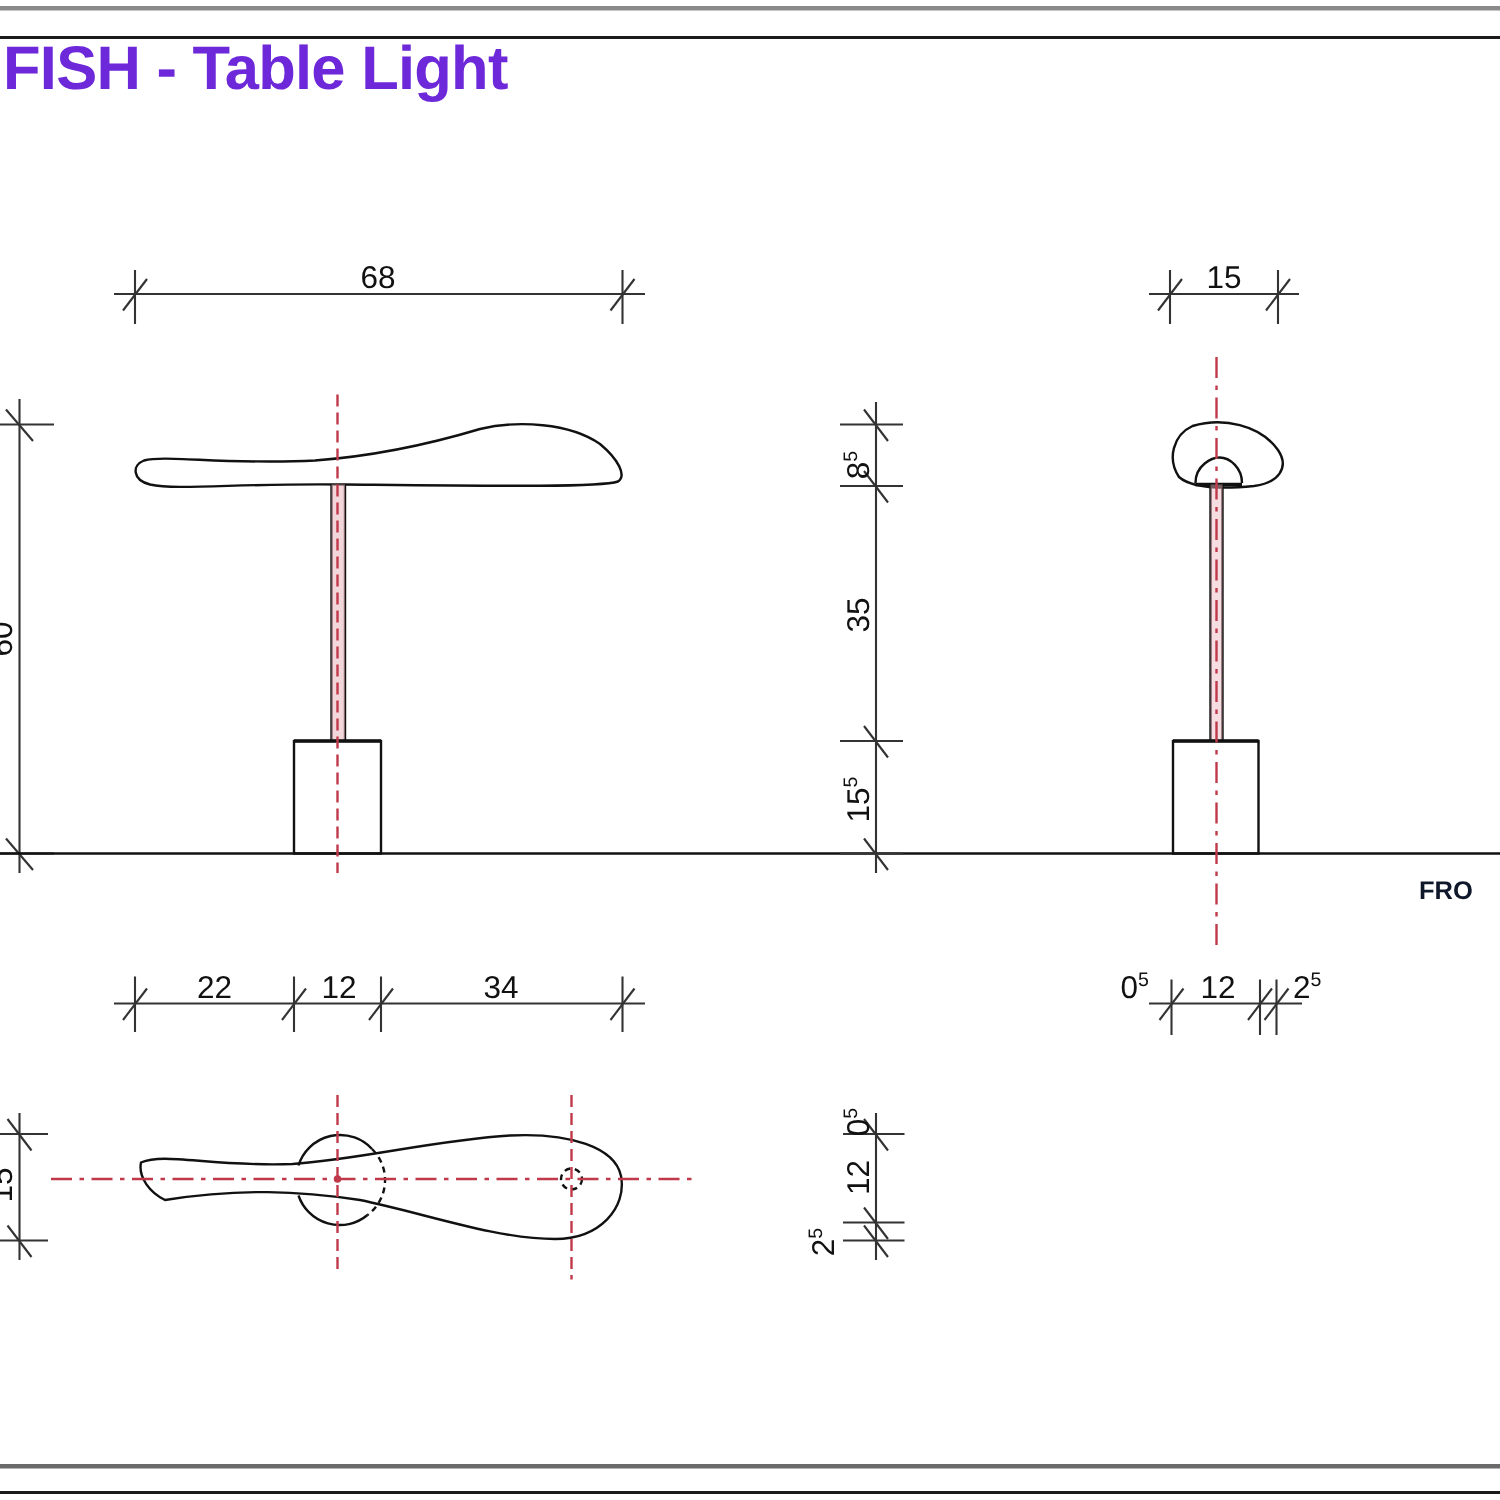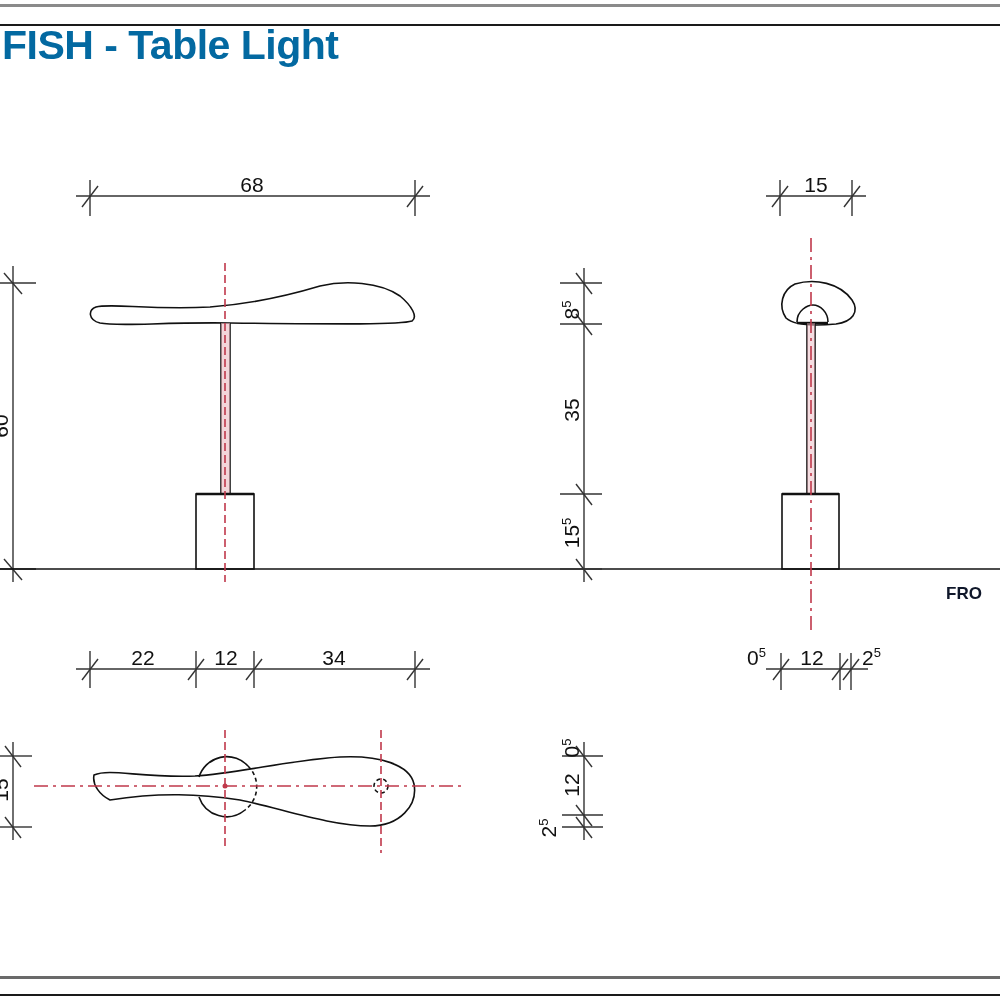--- a/index.html
+++ b/index.html
@@ -1,18 +1,18 @@
 <!DOCTYPE html>
 <html><head>
 <meta charset="utf-8">
 <style>
   html, body { margin: 0; padding: 0; background: #ffffff; }
   body { width: 1000px; height: 1000px; overflow: hidden; position: relative; font-family: "Liberation Sans", sans-serif; }
   .frame-line { position: absolute; left: 0; width: 1000px; }
-  .title { position: absolute; left: 2px; top: 22px; font-size: 41px; font-weight: bold; color: #0369a1; letter-spacing: -0.5px; font-family: "Liberation Sans", sans-serif; white-space: nowrap; }
+  .title { position: absolute; left: 2px; top: 22px; font-size: 41px; font-weight: bold; color: #6d28d9; letter-spacing: -0.5px; font-family: "Liberation Sans", sans-serif; white-space: nowrap; }
   .view-label { position: absolute; left: 946px; top: 584px; font-size: 17px; font-weight: bold; color: #0f172a; font-family: "Liberation Sans", sans-serif; white-space: nowrap; }
   svg { position: absolute; left: 0; top: 0; }
   svg text { font-family: "Liberation Sans", sans-serif; fill: #111; }
 </style>
 </head>
 <body>
 
 <div class="frame-line" style="top:4px;height:3px;background:#8a8a8a;"></div>
 <div class="frame-line" style="top:24px;height:2px;background:#1a1a1a;"></div>
 <div class="frame-line" style="top:976px;height:3px;background:#6a6a6a;"></div>

